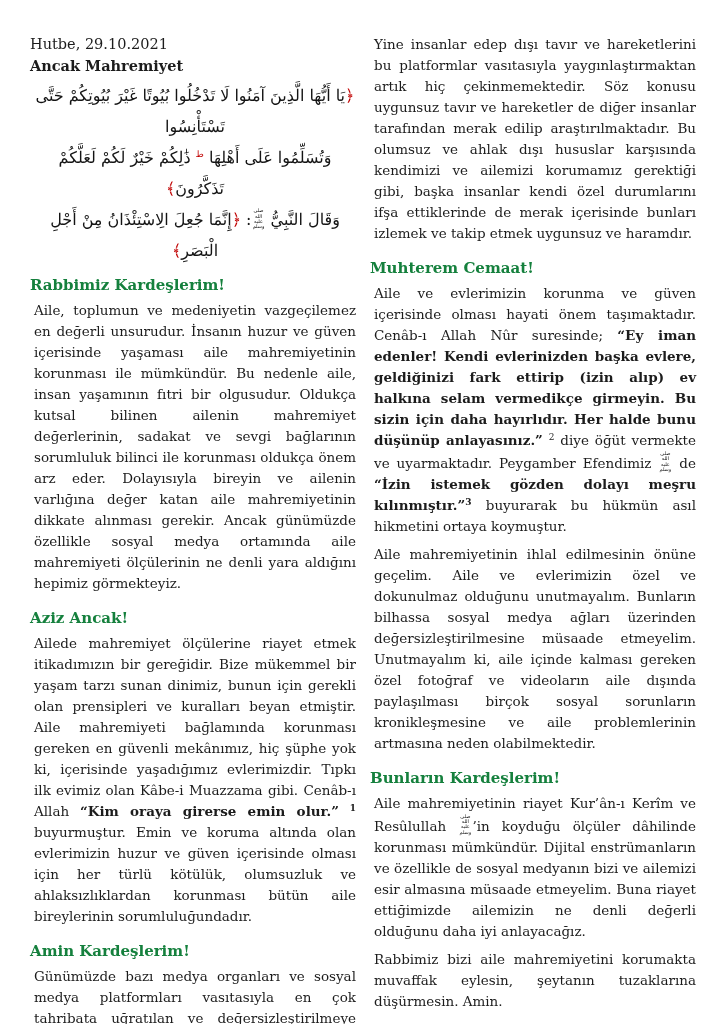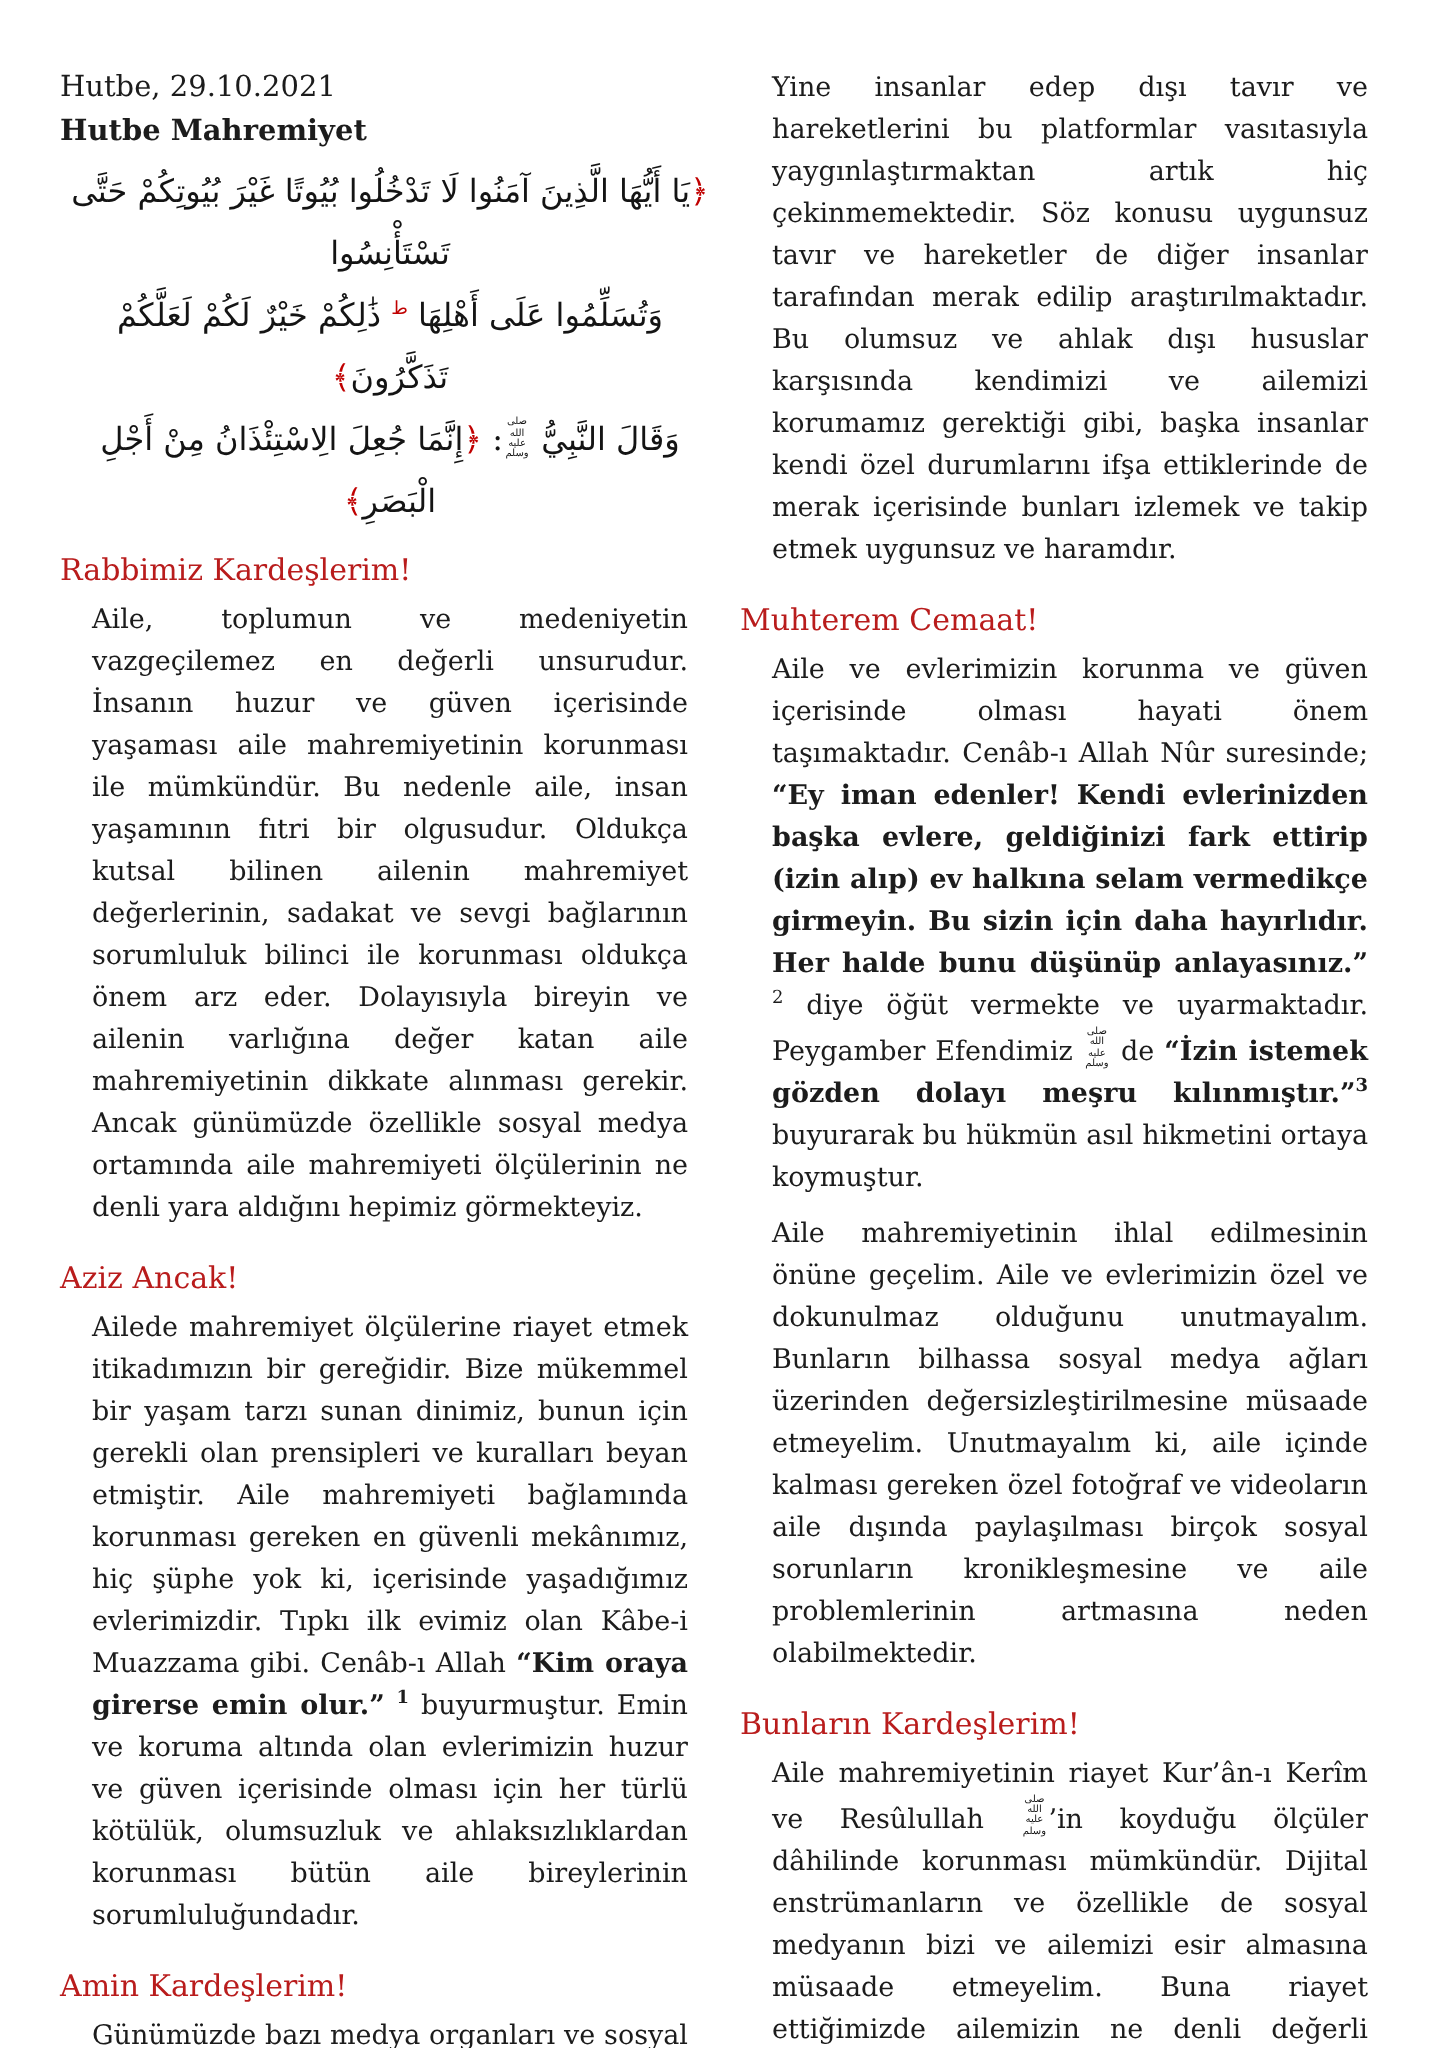--- a/index.html
+++ b/index.html
@@ -12,42 +12,42 @@
     color:#1c1c1c;font-size:13.5px;line-height:21px;
   }
   .col{width:330px;min-width:330px;display:flex;flex-direction:column;}
   .doc-date{font-size:14.5px;}
   .doc-title{font-size:14.5px;font-weight:bold;}
   .arabic{
     direction:rtl;text-align:center;font-size:16px;line-height:31px;
     margin:4px 0 2px;color:#141414;
   }
   .heading{
-    font-size:15px;font-weight:normal;color:#b91c1c;
+    font-size:15px;font-weight:bold;color:#15803d;
     margin:7px 0 4px;line-height:21px;
   }
-  .para{margin:0 16px 7px;text-align:justify;}
+  .para{margin:0 4px 7px;text-align:justify;}
   .b{font-weight:bold;}
   .red{color:#c00000;}
   sup{font-size:9px;line-height:0;}
   .waqf{font-size:9px;vertical-align:6px;line-height:0;}
   .saw{
     display:inline-block;width:14px;font-size:5px;line-height:1.05;
     text-align:center;vertical-align:-3px;direction:rtl;
     font-family:"DejaVu Sans",sans-serif;color:#141414;
   }
 </style>
 </head>
 <body>
 
 <div class="page">
 
   <div class="col">
     <div class="doc-date">Hutbe, 29.10.2021</div>
-    <div class="doc-title">Hutbe Mahremiyet</div>
+    <div class="doc-title">Ancak Mahremiyet</div>
 
     <div class="arabic"><span class="red">﴿</span><span>يَا أَيُّهَا الَّذِينَ آمَنُوا لَا تَدْخُلُوا بُيُوتًا غَيْرَ بُيُوتِكُمْ حَتَّى تَسْتَأْنِسُوا</span><br><span>وَتُسَلِّمُوا عَلَى أَهْلِهَا </span><span class="red waqf">ط</span><span> ذَٰلِكُمْ خَيْرٌ لَكُمْ لَعَلَّكُمْ تَذَكَّرُونَ</span><span class="red">﴾</span><br><span>وَقَالَ النَّبِيُّ </span><span class="saw">صلى الله عليه وسلم</span><span>: </span><span class="red">﴿</span><span>إِنَّمَا جُعِلَ الِاسْتِئْذَانُ مِنْ أَجْلِ الْبَصَرِ</span><span class="red">﴾</span></div>
 
     <div class="heading">Rabbimiz Kardeşlerim!</div>
     <p class="para"><span>Aile, toplumun ve medeniyetin vazgeçilemez en değerli unsurudur. İnsanın huzur ve güven içerisinde yaşaması aile mahremiyetinin korunması ile mümkündür. Bu nedenle aile, insan yaşamının fıtri bir olgusudur. Oldukça kutsal bilinen ailenin mahremiyet değerlerinin, sadakat ve sevgi bağlarının sorumluluk bilinci ile korunması oldukça önem arz eder. Dolayısıyla bireyin ve ailenin varlığına değer katan aile mahremiyetinin dikkate alınması gerekir. Ancak günümüzde özellikle sosyal medya ortamında aile mahremiyeti ölçülerinin ne denli yara aldığını hepimiz görmekteyiz.</span></p>
 
     <div class="heading">Aziz Ancak!</div>
     <p class="para"><span>Ailede mahremiyet ölçülerine riayet etmek itikadımızın bir gereğidir. Bize mükemmel bir yaşam tarzı sunan dinimiz, bunun için gerekli olan prensipleri ve kuralları beyan etmiştir. Aile mahremiyeti bağlamında korunması gereken en güvenli mekânımız, hiç şüphe yok ki, içerisinde yaşadığımız evlerimizdir. Tıpkı ilk evimiz olan Kâbe-i Muazzama gibi. Cenâb-ı Allah </span><span class="b">“Kim oraya girerse emin olur.”</span><span> </span><sup class="b">1</sup><span> buyurmuştur. Emin ve koruma altında olan evlerimizin huzur ve güven içerisinde olması için her türlü kötülük, olumsuzluk ve ahlaksızlıklardan korunması bütün aile bireylerinin sorumluluğundadır.</span></p>
 
     <div class="heading">Amin Kardeşlerim!</div>

